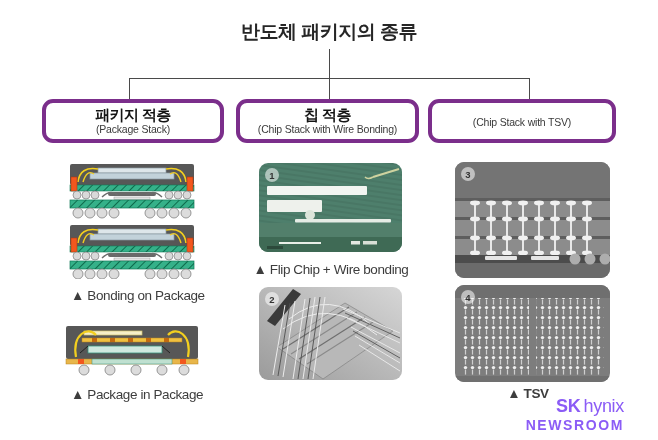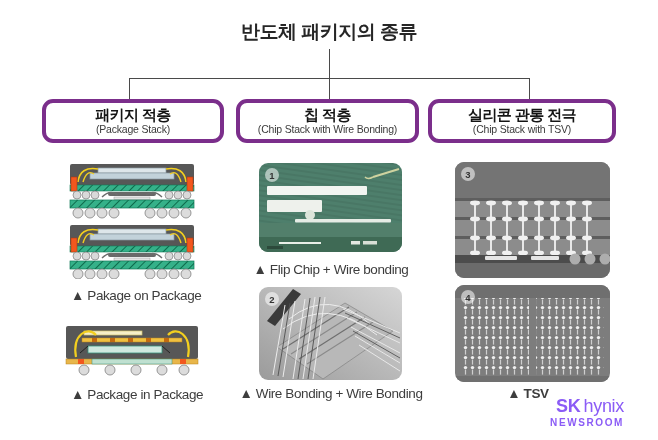--- a/index.html
+++ b/index.html
@@ -53,21 +53,21 @@
   .badge {
     position:absolute; left:6px; top:5px; width:14px; height:14px; border-radius:50%;
     background:rgba(255,255,255,0.55); color:#333; font-size:9.5px; font-weight:bold;
     display:flex; align-items:center; justify-content:center;
   }
   
   .brand { position:absolute; right:18px; top:397px; text-align:right; color:#8b5cf6; }
   .brand .row1 { font-size:18px; letter-spacing:-0.3px; line-height:1.05; }
   .brand .sk { font-weight:800; }
   .brand .hy { font-weight:400; margin-left:3px; }
-  .brand .row2 { font-size:10px; font-weight:800; letter-spacing:1.6px; margin-top:1px; }
+  .brand .row2 { font-size:14px; font-weight:800; letter-spacing:1.6px; margin-top:1px; }
 </style>
 </head>
 <body>
 
 <div class="stage">
 
   <div class="title">반도체 패키지의 종류</div>
 
   <div class="line ln-title-v"></div>
   <div class="line ln-h"></div>
@@ -77,21 +77,20 @@
 
   <div class="catbox catbox-2">
     <div class="h">칩 적층</div>
     <div class="s">(Chip Stack with Wire Bonding)</div>
   </div>
   <div class="catbox catbox-1">
     <div class="h">패키지 적층</div>
     <div class="s">(Package Stack)</div>
   </div>
   <div class="catbox catbox-3">
-    <div class="h">실리콘 관통 전극</div>
     <div class="s">(Chip Stack with TSV)</div>
   </div>
 
   <div class="illus illus-pop">
     <svg width="140" height="115" viewBox="0 0 140 115">
       <defs>
         <pattern id="tealHatch" width="6" height="8" patternUnits="userSpaceOnUse" patternTransform="rotate(45)">
           <rect width="6" height="8" fill="#35b189"></rect>
           <line x1="0" y1="0" x2="0" y2="8" stroke="#0e6b4c" stroke-width="2"></line>
         </pattern>
@@ -324,24 +323,23 @@
       </defs>
       <rect width="155" height="97" fill="#7d7d7d"></rect>
       <rect x="0" y="0" width="155" height="13" fill="#6f6f6f"></rect>
       <rect x="6" y="13" width="68" height="78" fill="url(#tsvCell)"></rect>
       <rect x="81" y="13" width="68" height="78" fill="url(#tsvCell)"></rect>
       <rect x="0" y="91" width="155" height="6" fill="#707070"></rect>
     </svg>
     <div class="badge">4</div>
   </div>
 
-  <div class="caption cap-pop">▲ Pakage on Package</div>
+  <div class="caption cap-pop">▲ Bonding on Package</div>
   <div class="caption cap-pip">▲ Package in Package</div>
   <div class="caption cap-center cap-fc">▲ Flip Chip + Wire bonding</div>
-  <div class="caption cap-center cap-wb">▲ Wire Bonding + Wire Bonding</div>
   <div class="caption cap-center cap-tsv">▲ TSV</div>
 
   <div class="brand">
     <div class="row1"><span class="sk">SK</span><span class="hy">hynix</span></div>
     <div class="row2">NEWSROOM</div>
   </div>
 
 </div>
 
 </body></html>

